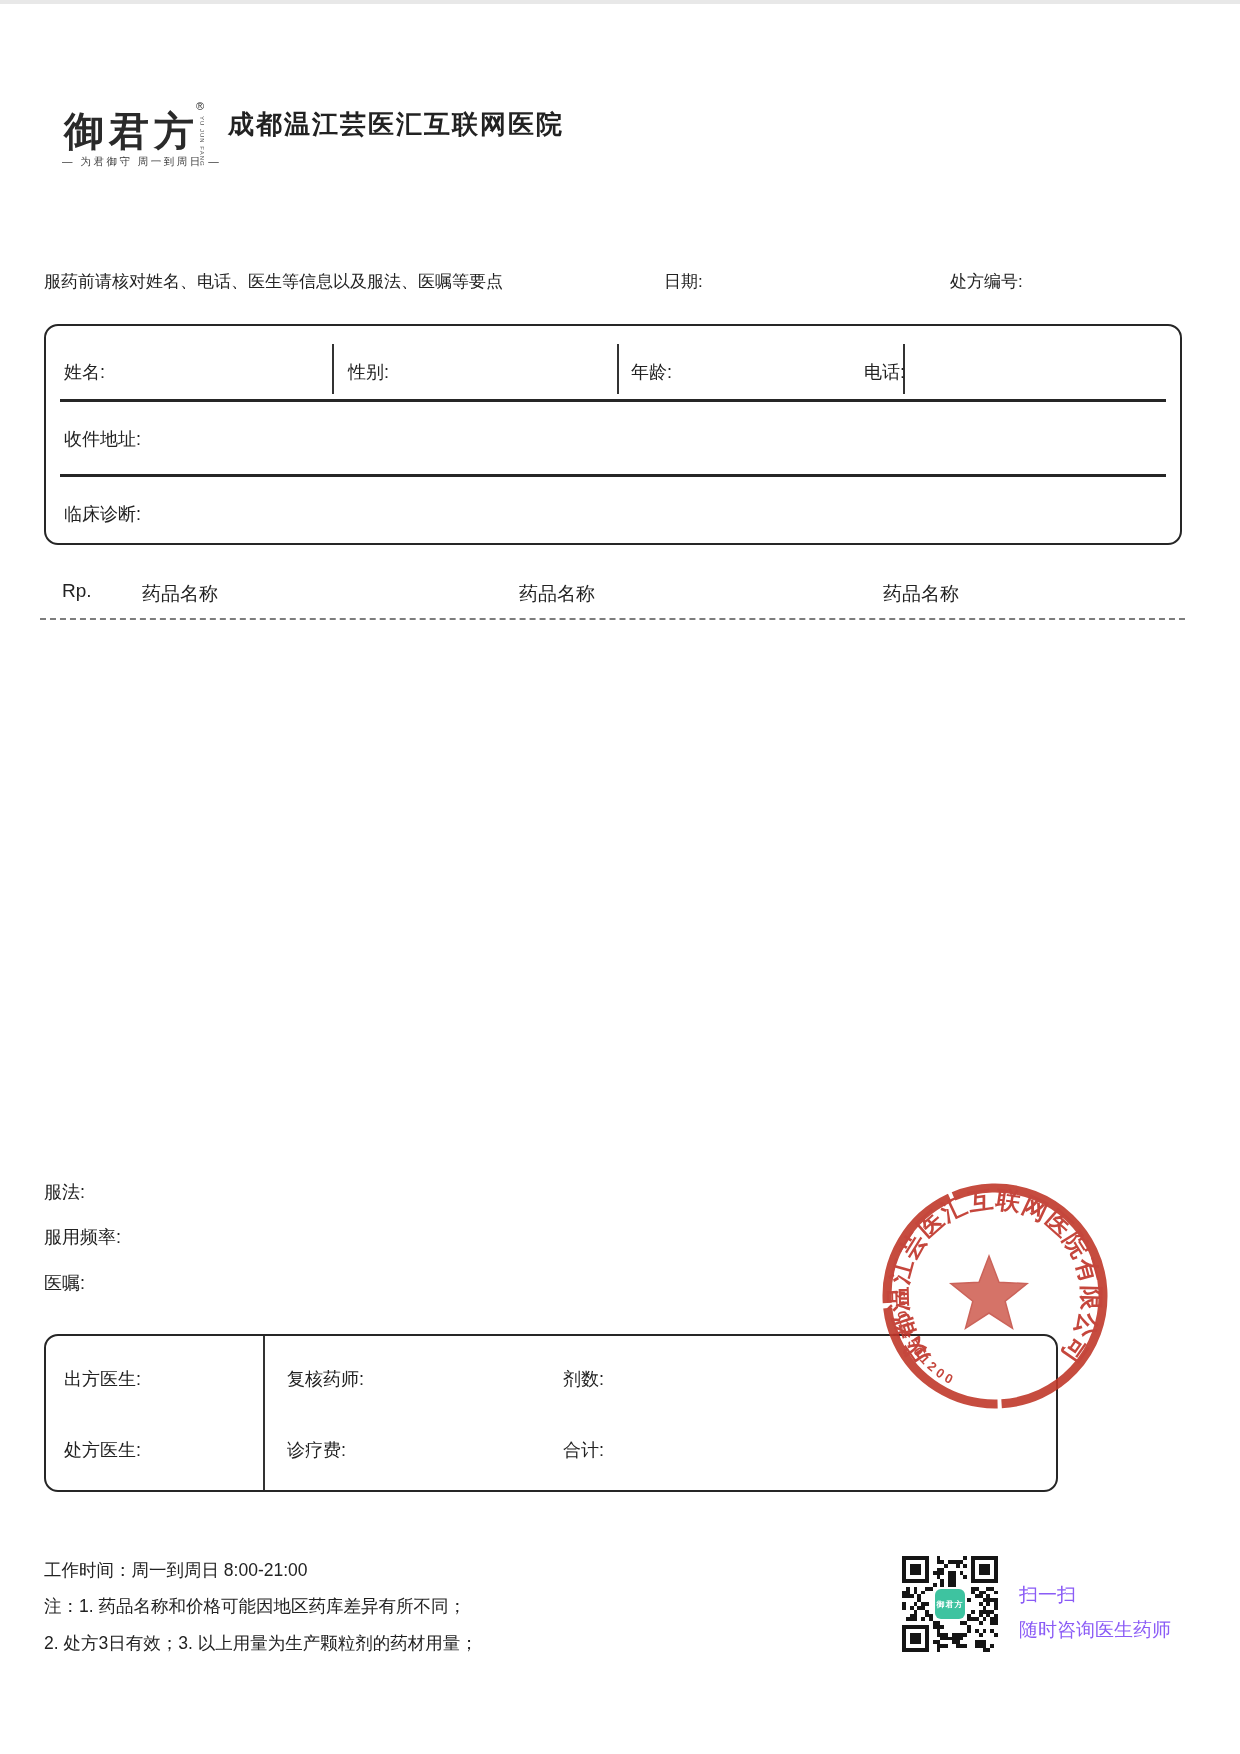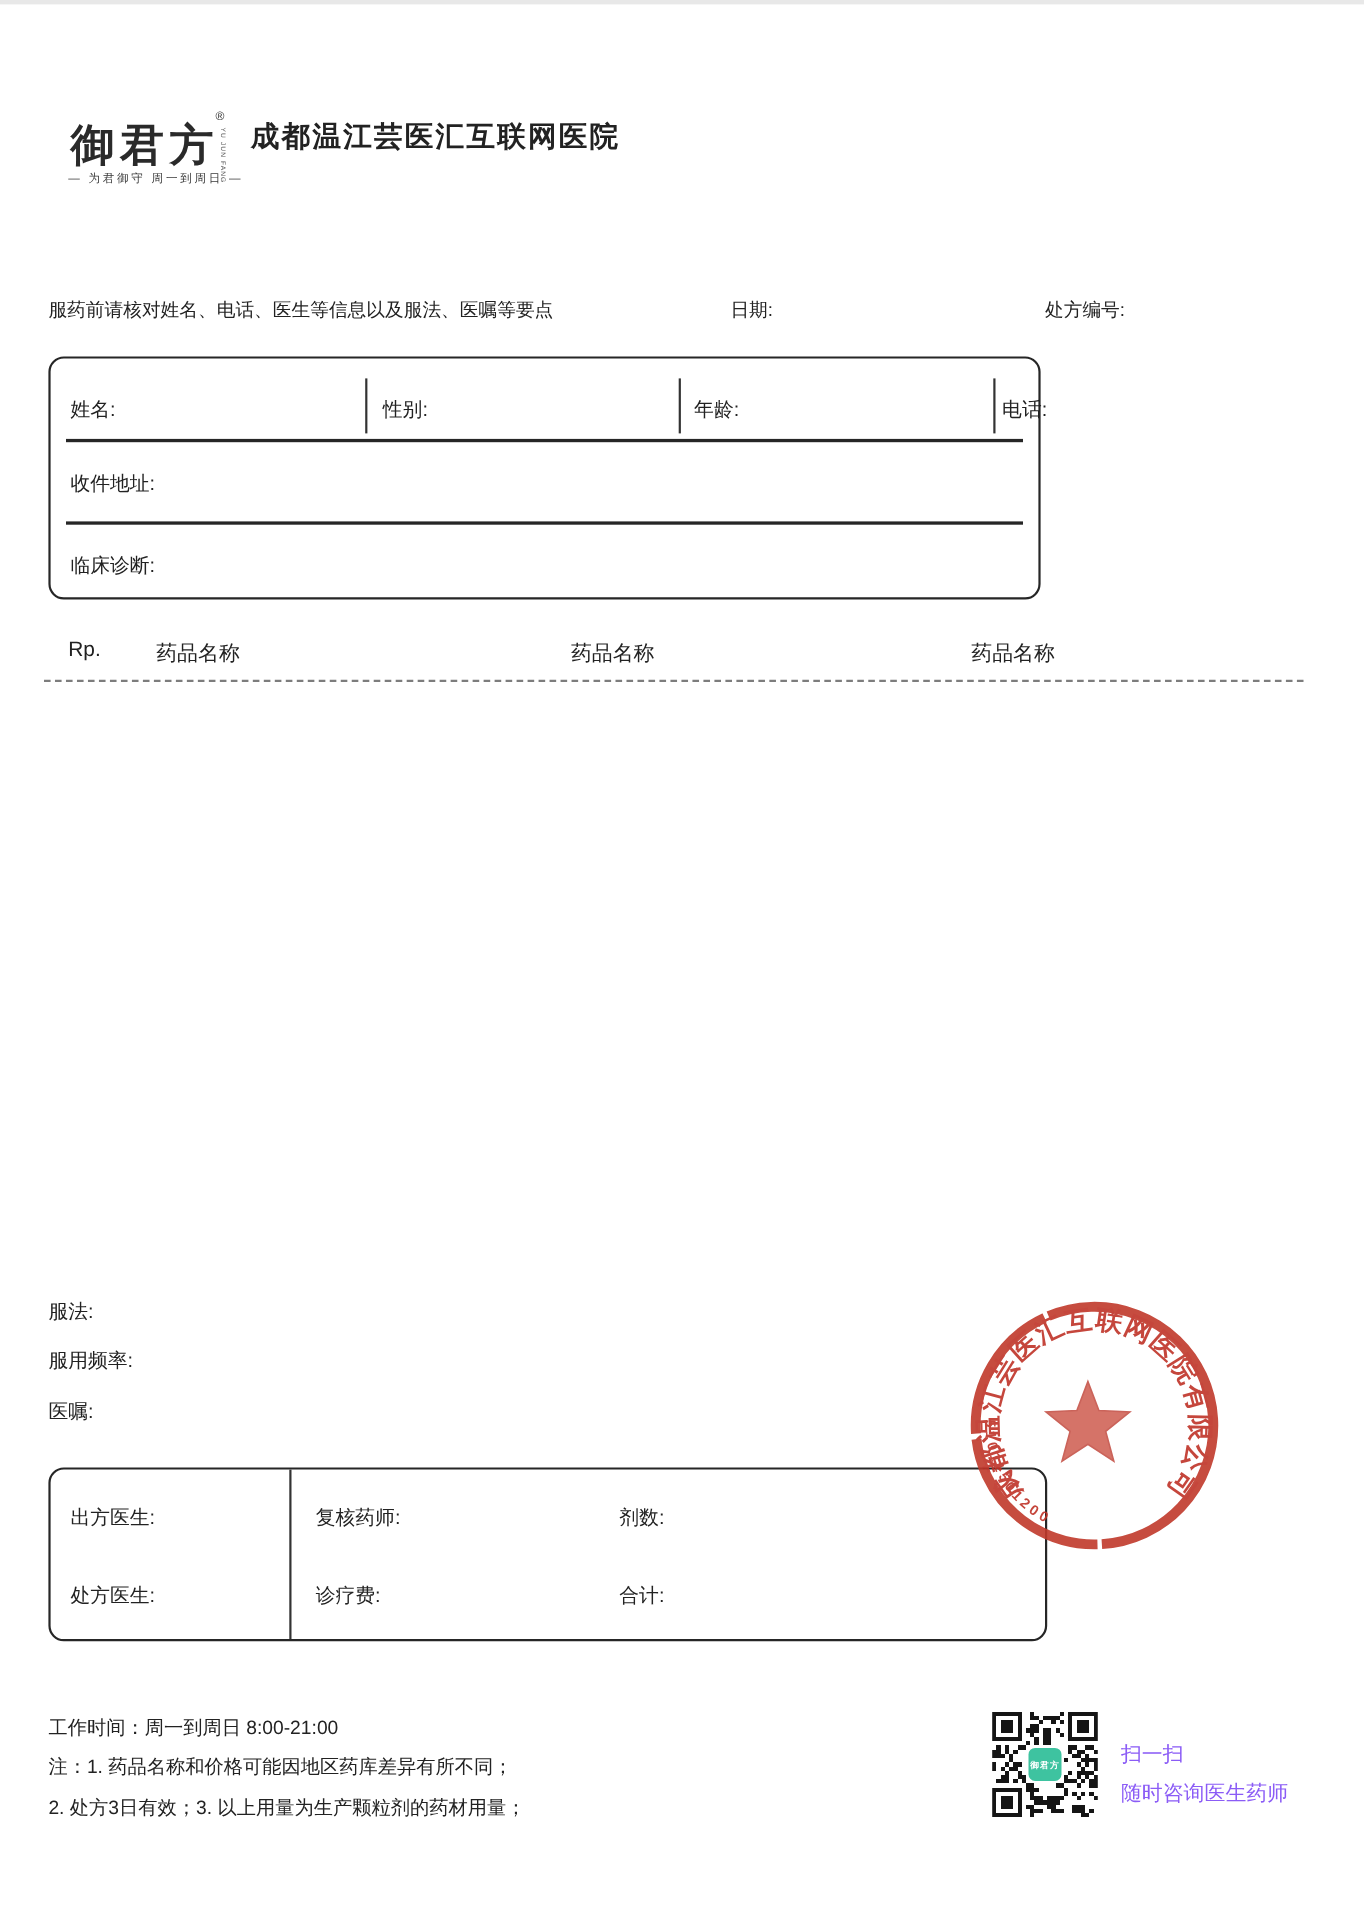--- a/index.html
+++ b/index.html
@@ -53,28 +53,28 @@
   <div class="abs logo-text" style="left:64px; top:100px;">御君方</div>
   <div class="abs reg-mark" style="left:196px; top:96px;">®</div>
   <div class="abs logo-vertical" style="left:199px; top:112px;">YU JUN FANG</div>
   <div class="abs logo-tagline" style="left:62px; top:151px;">— 为君御守 周一到周日 —</div>
   <div class="abs hospital-title" style="left:228px; top:103px;">成都温江芸医汇互联网医院</div>
 
   <div class="abs meta-text" style="left:44px; top:266px;text-align:center;">服药前请核对姓名、电话、医生等信息以及服法、医嘱等要点</div>
   <div class="abs meta-text" style="left:664px; top:266px;">日期:</div>
   <div class="abs meta-text" style="left:950px; top:266px;">处方编号:</div>
 
-  <div class="frame" style="left:44px; top:320px; width:902px; height:221px;">
+  <div class="frame" style="left:44px; top:320px; width:1138px; height:221px;">
     <span class="field-label" style="left:18px; top:34px;">姓名:</span>
     <div class="vline" style="left:286px; top:18px; height:50px;"></div>
     <span class="field-label" style="left:302px; top:34px;">性别:</span>
     <div class="vline" style="left:571px; top:18px; height:50px;"></div>
     <span class="field-label" style="left:585px; top:34px;">年龄:</span>
     <div class="vline" style="left:857px; top:18px; height:50px;"></div>
-    <span class="field-label" style="left:865px; top:34px;">电话:</span>
+    <span class="field-label" style="left:818px; top:34px;">电话:</span>
 
     <div class="hline" style="left:14px; right:14px; top:73px;"></div>
 
     <span class="field-label" style="left:18px; top:101px;">收件地址:</span>
 
     <div class="hline" style="left:14px; right:14px; top:148px;"></div>
 
     <span class="field-label" style="left:18px; top:176px;">临床诊断:</span>
   </div>
 
@@ -83,21 +83,21 @@
   <div class="rx-label" style="left:519px; top:577px;">药品名称</div>
   <div class="rx-label" style="left:883px; top:577px;">药品名称</div>
   <div class="dashed-sep" style="left:40px; top:614px; width:1145px;"></div>
 
   <div class="abs" style="left:44px; top:625px; width:1138px; height:530px;"></div>
 
   <div class="field-label" style="left:44px; top:1176px;">服法:</div>
   <div class="field-label" style="left:44px; top:1221px;">服用频率:</div>
   <div class="field-label" style="left:44px; top:1267px;">医嘱:</div>
 
-  <div class="frame" style="left:44px; top:1330px; width:908px; height:158px;">
+  <div class="frame" style="left:44px; top:1330px; width:1014px; height:158px;">
     <div class="vline" style="left:217px; top:0; bottom:0;"></div>
     <span class="field-label" style="left:18px; top:31px;">出方医生:</span>
     <span class="field-label" style="left:241px; top:31px;">复核药师:</span>
     <span class="field-label" style="left:517px; top:31px;">剂数:</span>
     <span class="field-label" style="left:18px; top:102px;">处方医生:</span>
     <span class="field-label" style="left:241px; top:102px;">诊疗费:</span>
     <span class="field-label" style="left:517px; top:102px;">合计:</span>
   </div>
 
   <svg class="stamp" style="left:863px; top:1160px;" width="264" height="264" viewBox="-132 -132 264 264">

